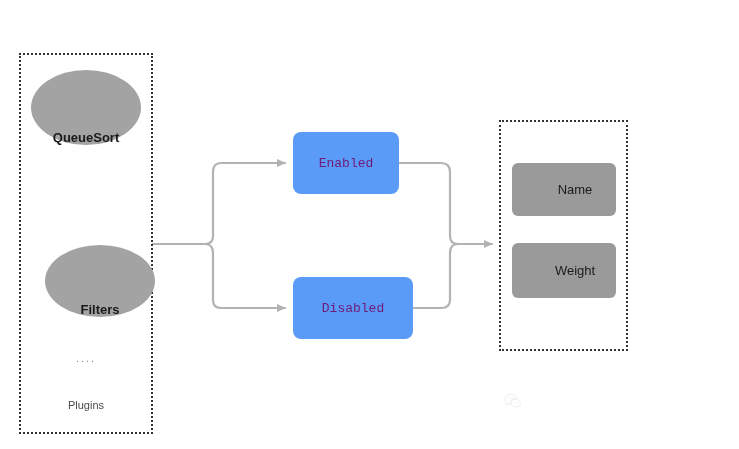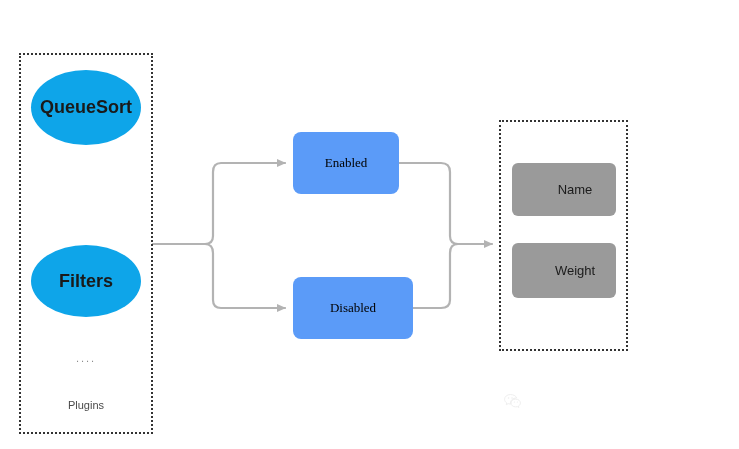--- a/index.html
+++ b/index.html
@@ -34,34 +34,34 @@
   #attrs-group {
     left: 499px;
     top: 120px;
     width: 129px;
     height: 231px;
   }
 
   
   .plugin-node {
     position: absolute;
-    background: #0ea5e9;
+    background: #a3a3a3;
     border-radius: 50% / 50%;
     display: flex;
-    align-items: center;
+    align-items: flex-end;
     justify-content: center;
     color: #1a1a1a;
-    font-size: 18px;
+    font-size: 13px;
     font-weight: bold;
     font-family: "Liberation Sans", sans-serif;
     box-sizing: border-box;
   }
   #plugin-queuesort { left: 31px; top: 70px;  width: 110px; height: 75px; }
   #plugin-prefilters{ left: 31px; top: 160px; width: 110px; height: 72px; }
-  #plugin-filters   { left: 31px; top: 245px; width: 110px; height: 72px; }
+  #plugin-filters   { left: 45px; top: 245px; width: 110px; height: 72px; }
 
   
   #plugins-ellipsis {
     position: absolute;
     left: 19px;
     top: 352px;
     width: 134px;
     text-align: center;
     font-size: 11px;
     color: #8d8d8d;
@@ -80,23 +80,23 @@
   }
 
   
   .state-node {
     position: absolute;
     background: #5b9bf8;
     border-radius: 8px;
     display: flex;
     align-items: center;
     justify-content: center;
-    color: #000000;
+    color: #701a75;
     font-size: 13px;
-    font-family: Liberation Serif, serif;
+    font-family: Liberation Mono, monospace;
     box-sizing: border-box;
   }
   #state-enabled  { left: 293px; top: 132px; width: 106px; height: 62px; }
   #state-disabled { left: 293px; top: 277px; width: 120px; height: 62px; }
 
   
   .attr-node {
     position: absolute;
     background: #9a9a9a;
     border-radius: 6px;

